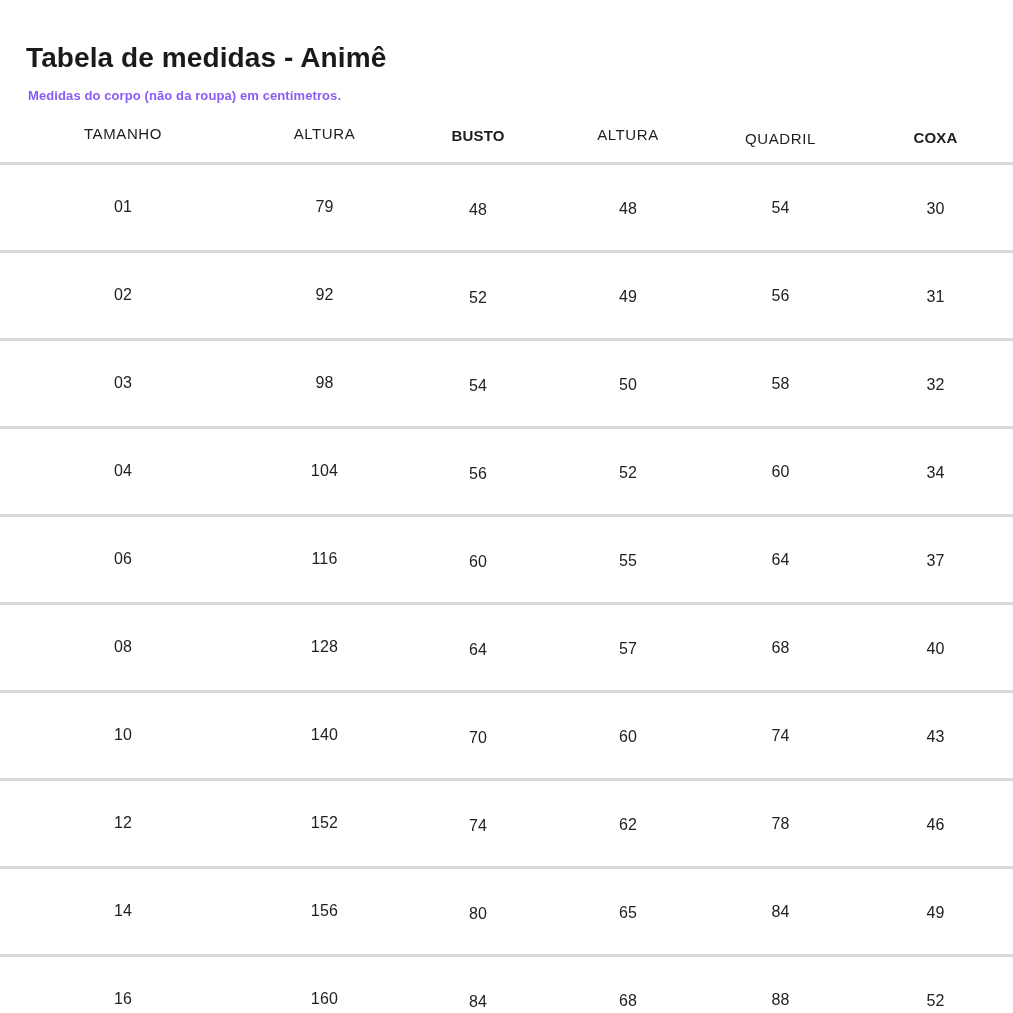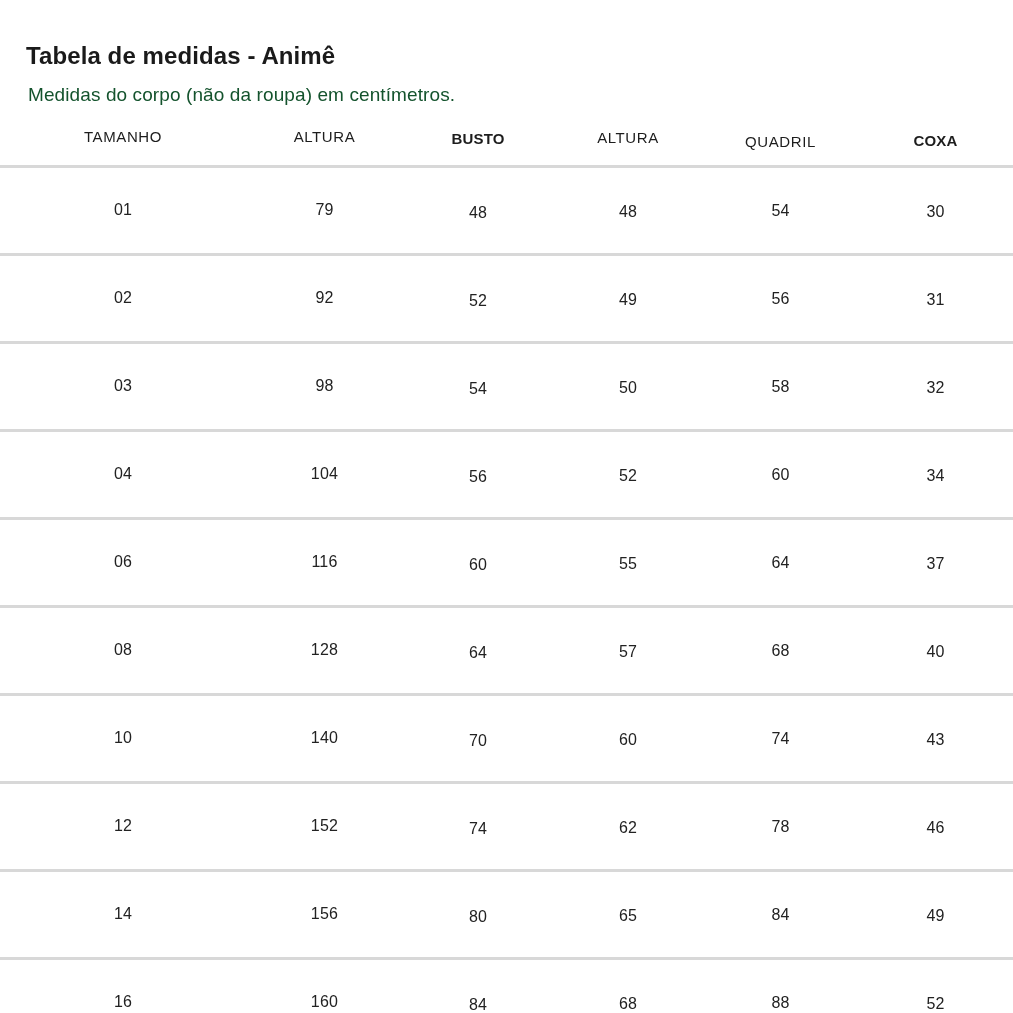--- a/index.html
+++ b/index.html
@@ -14,31 +14,31 @@
     color: #1a1a1a;
     overflow: hidden;
   }
   .page {
     width: 1013px;
     height: 1013px;
     position: relative;
     box-sizing: border-box;
   }
   .title {
-    font-size: 24px;
+    font-size: 28px;
     font-weight: 700;
     color: #1a1a1a;
     margin: 0;
     padding: 42px 0 0 26px;
     letter-spacing: 0.1px;
   }
   .subtitle {
-    font-size: 19px;
-    font-weight: 400;
-    color: #14532d;
+    font-size: 13px;
+    font-weight: 700;
+    color: #8b5cf6;
     margin: 0;
     padding: 14px 0 0 28px;
     letter-spacing: 0.1px;
   }
   table.size-table {
     width: 1013px;
     border-collapse: collapse;
     margin-top: 18px;
     table-layout: fixed;
   }

